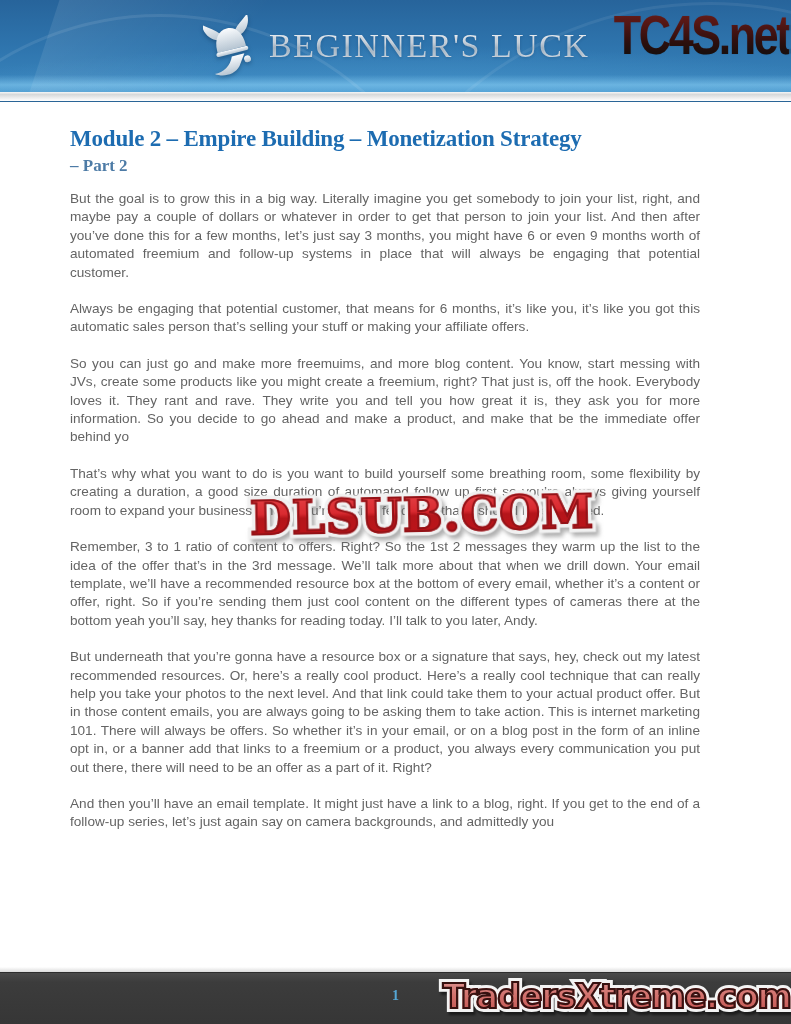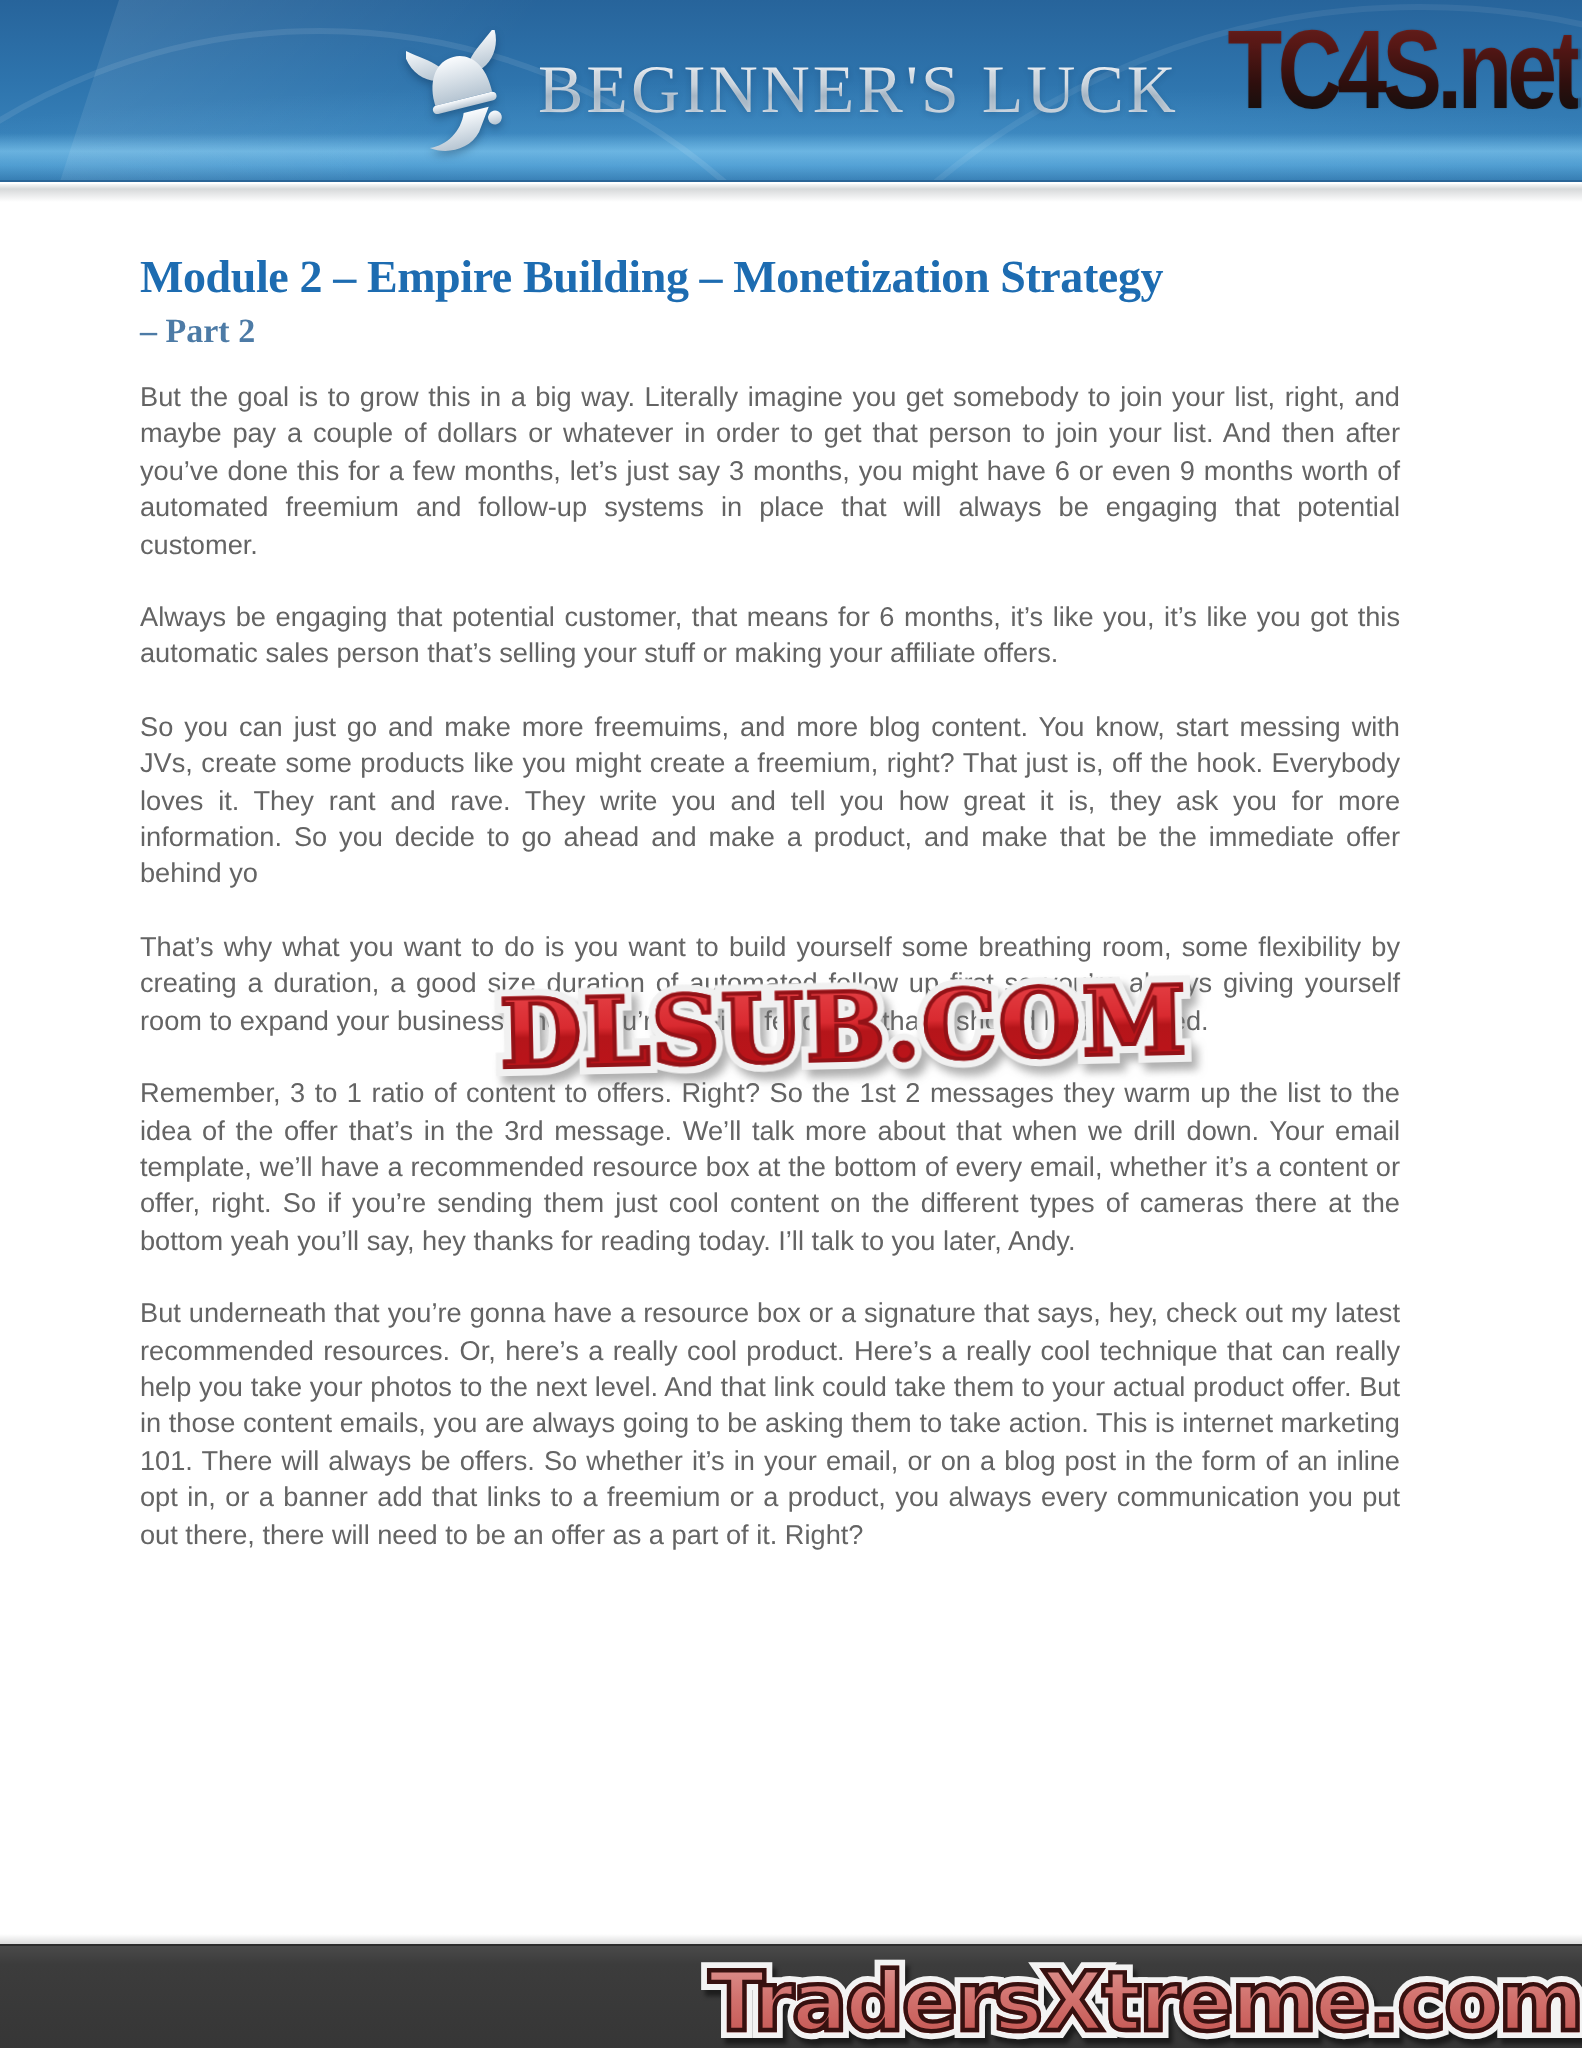--- a/index.html
+++ b/index.html
@@ -12,21 +12,21 @@
     height: 1024px;
     margin: 0 auto;
     background: #ffffff;
     overflow: hidden;
   }
 
   
   .header {
     position: absolute;
     top: 0; left: 0; right: 0;
-    height: 91px;
+    height: 102px;
     background:
       linear-gradient(180deg, rgba(255,255,255,0) 0%, rgba(255,255,255,0) 74%,
         rgba(150,220,255,0.50) 84%, rgba(120,200,245,0.30) 92%, rgba(25,80,130,0.25) 100%),
       radial-gradient(130% 150% at 50% 135%, #4795cc 15%, rgba(70,150,204,0) 60%),
       linear-gradient(180deg, #27649b 0%, #2e74ad 45%, #3781b9 78%, #3e8ac0 100%);
     border-bottom: 1px solid #2a6597;
     overflow: hidden;
   }
   .header .arc1, .header .arc2 {
     position: absolute; border-radius: 50%;
@@ -137,21 +137,21 @@
   .page-num {
     position: absolute; left: 50%; transform: translateX(-50%);
     top: 15px;
     font-family: "Liberation Serif", serif;
     font-size: 14px; font-weight: 700;
     color: #55a6d4;
   }
   .txt-wm {
     position: absolute; right: 0px; top: 4px;
     font-family: "DejaVu Sans", sans-serif;
-    font-weight: 800; font-size: 41px; letter-spacing: -1px;
+    font-weight: 800; font-size: 33px; letter-spacing: -1px;
     white-space: nowrap;
     filter: drop-shadow(2px 3px 1px rgba(0,0,0,0.5));
   }
   .txt-wm .stroke {
     position: absolute; left: 0; top: 0;
     -webkit-text-stroke: 8px #f3f3f3;
     color: #f3f3f3;
   }
   .txt-wm .fill {
     position: relative;
@@ -199,20 +199,21 @@
   <div class="content">
     <h1 class="doc-title">Module 2 – Empire Building – Monetization Strategy</h1>
     <div class="doc-subtitle">– Part 2</div>
 
     <p>But the goal is to grow this in a big way. Literally imagine you get somebody to join your list, right, and maybe pay a couple of dollars or whatever in order to get that person to join your list. And then after you’ve done this for a few months, let’s just say 3 months, you might have 6 or even 9 months worth of automated freemium and follow-up systems in place that will always be engaging that potential customer.</p>
     <p>Always be engaging that potential customer, that means for 6 months, it’s like you, it’s like you got this automatic sales person that’s selling your stuff or making your affiliate offers.</p>
     <p>So you can just go and make more freemuims, and more blog content. You know, start messing with JVs, create some products like you might create a freemium, right? That just is, off the hook. Everybody loves it. They rant and rave. They write you and tell you how great it is, they ask you for more information. So you decide to go ahead and make a product, and make that be the immediate offer behind yo</p>
     <p>That’s why what you want to do is you want to build yourself some breathing room, some flexibility by creating a duration, a good size duration of automated follow up first so you’re always giving yourself room to expand your business where you’re getting feedback that it should be expanded.</p>
     <p>Remember, 3 to 1 ratio of content to offers. Right? So the 1st 2 messages they warm up the list to the idea of the offer that’s in the 3rd message. We’ll talk more about that when we drill down. Your email template, we’ll have a recommended resource box at the bottom of every email, whether it’s a content or offer, right. So if you’re sending them just cool content on the different types of cameras there at the bottom yeah you’ll say, hey thanks for reading today. I’ll talk to you later, Andy.</p>
     <p>But underneath that you’re gonna have a resource box or a signature that says, hey, check out my latest recommended resources. Or, here’s a really cool product. Here’s a really cool technique that can really help you take your photos to the next level. And that link could take them to your actual product offer. But in those content emails, you are always going to be asking them to take action. This is internet marketing 101. There will always be offers. So whether it’s in your email, or on a blog post in the form of an inline opt in, or a banner add that links to a freemium or a product, you always every communication you put out there, there will need to be an offer as a part of it. Right?</p>
+    <p>And then you’ll have an email template. It might just have a link to a blog, right. If you get to the end of a follow-up series, let’s just again say on camera backgrounds, and admittedly you</p>
   </div>
 
   <div class="dlsub">
     <span class="stroke">DLSUB.COM</span>
     <span class="fill">DLSUB.COM</span>
   </div>
 
   <div class="footer-shadow"></div>
   <div class="footer">
     <span class="page-num">1</span>

